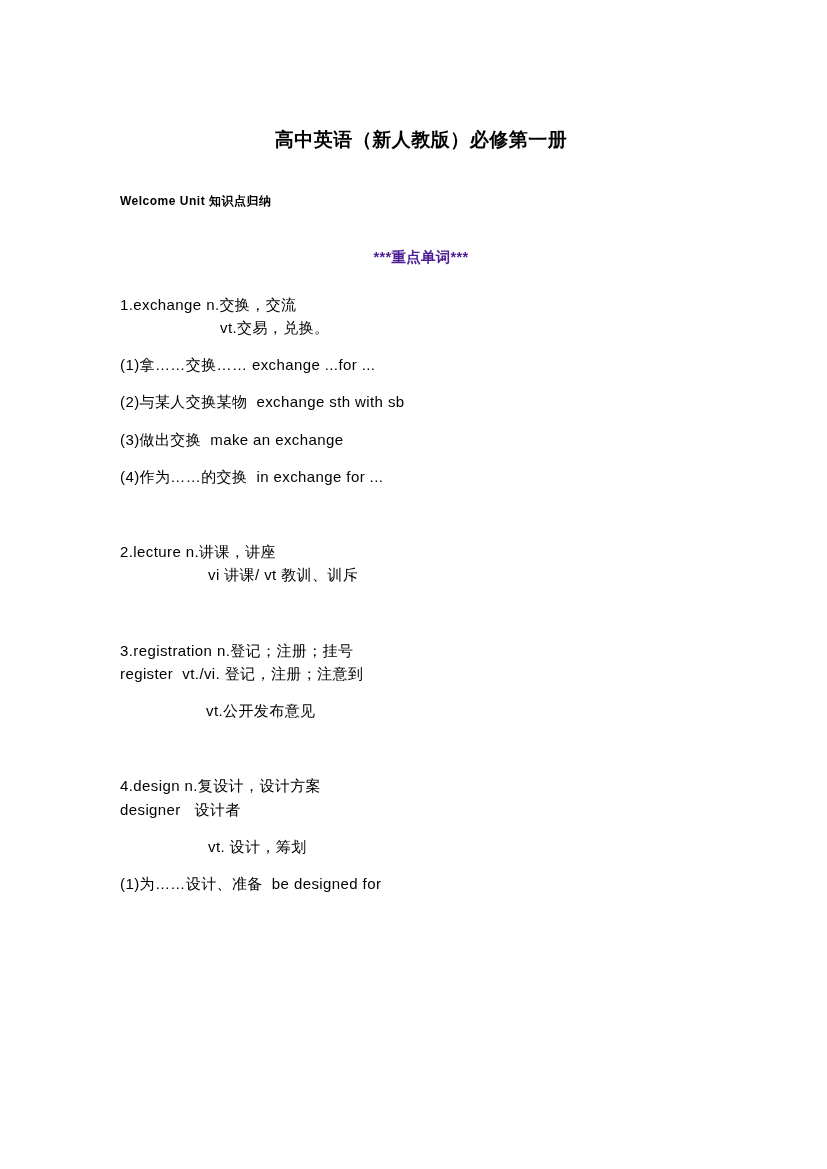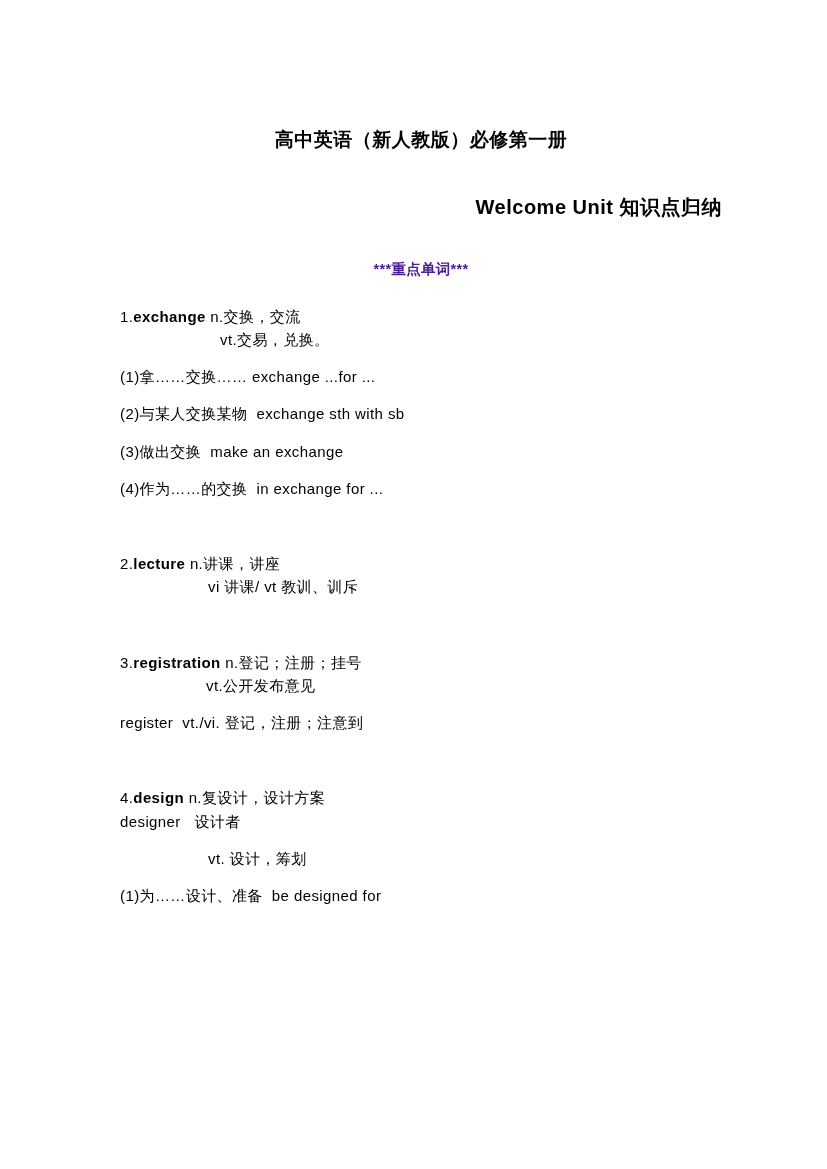--- a/index.html
+++ b/index.html
@@ -25,22 +25,22 @@
   .title-main {
     text-align: center;
     font-size: 19px;
     font-weight: bold;
     letter-spacing: 0.5px;
     margin: 0 0 0 0;
     padding-top: 10px;
     line-height: 1.5;
   }
   .title-sub {
-    text-align: right;
-    font-size: 20px;
+    text-align: left;
+    font-size: 12px;
     font-weight: bold;
     letter-spacing: 0.5px;
     margin-top: 37px;
     line-height: 1.5;
   }
   .section-head {
     text-align: center;
     font-size: 14.5px;
     font-weight: bold;
     margin-top: 38px;
@@ -61,21 +61,21 @@
   .line.indent-1 { padding-left: 88px; }
   .line.indent-2 { padding-left: 100px; }
   .line.indent-3 { padding-left: 86px; }
   .gap-xl { margin-top: 52px; }
   .entry-head {
     font-size: 15px;
     line-height: 1.55;
     letter-spacing: 0.4px;
   }
   .entry-head .num { font-weight: normal; }
-  .entry-head .word { font-weight: bold; }
+  .entry-head .word { font-weight: normal; }
 </style>
 </head>
 <body>
 
 <div class="page">
 
   <div class="title-main">高中英语（新人教版）必修第一册</div>
 
   <div class="title-sub">Welcome Unit 知识点归纳</div>
 
@@ -96,22 +96,22 @@
     <div class="entry-head">
       <span class="num">2.</span><span class="word">lecture</span><span> n.讲课，讲座</span>
     </div>
     <div class="line indent-1">vi 讲课/ vt 教训、训斥</div>
   </div>
 
   <div class="entry gap-xl">
     <div class="entry-head">
       <span class="num">3.</span><span class="word">registration</span><span> n.登记；注册；挂号</span>
     </div>
+    <div class="line">register  vt./vi. 登记，注册；注意到</div>
     <div class="line indent-3">vt.公开发布意见</div>
-    <div class="line">register  vt./vi. 登记，注册；注意到</div>
   </div>
 
   <div class="entry gap-xl">
     <div class="entry-head">
       <span class="num">4.</span><span class="word">design</span><span>  n.复设计，设计方案</span>
     </div>
     <div class="line">designer   设计者</div>
     <div class="line indent-1">vt. 设计，筹划</div>
     <div class="line">(1)为……设计、准备  be designed for</div>
   </div>

